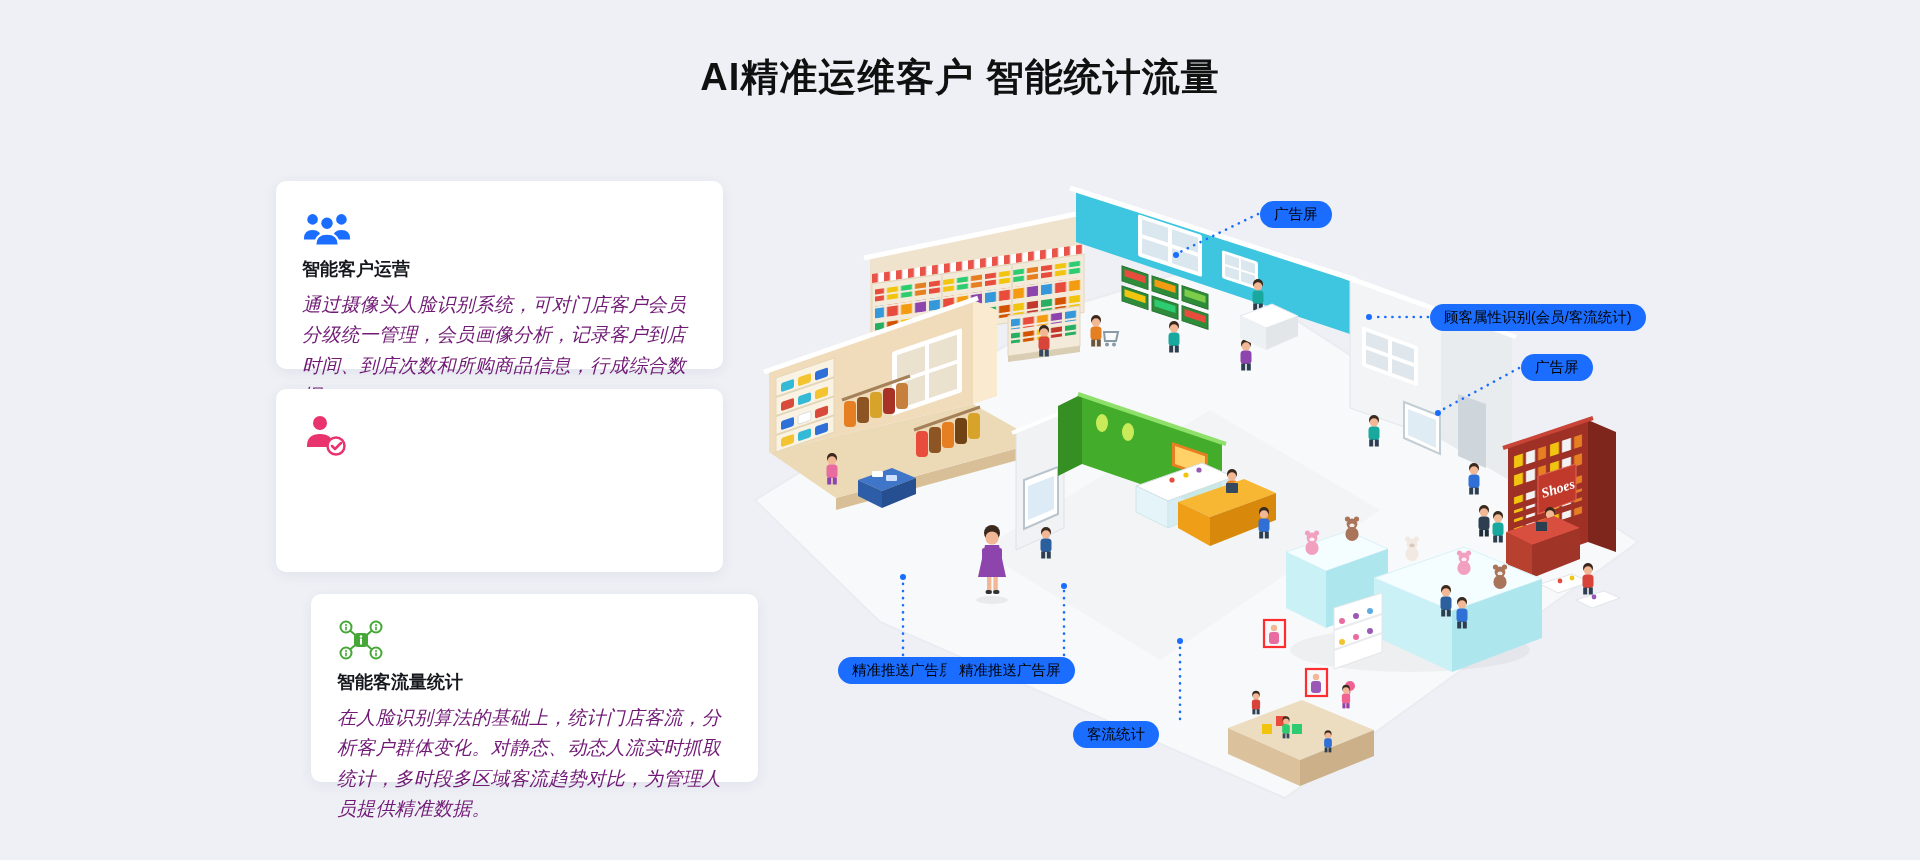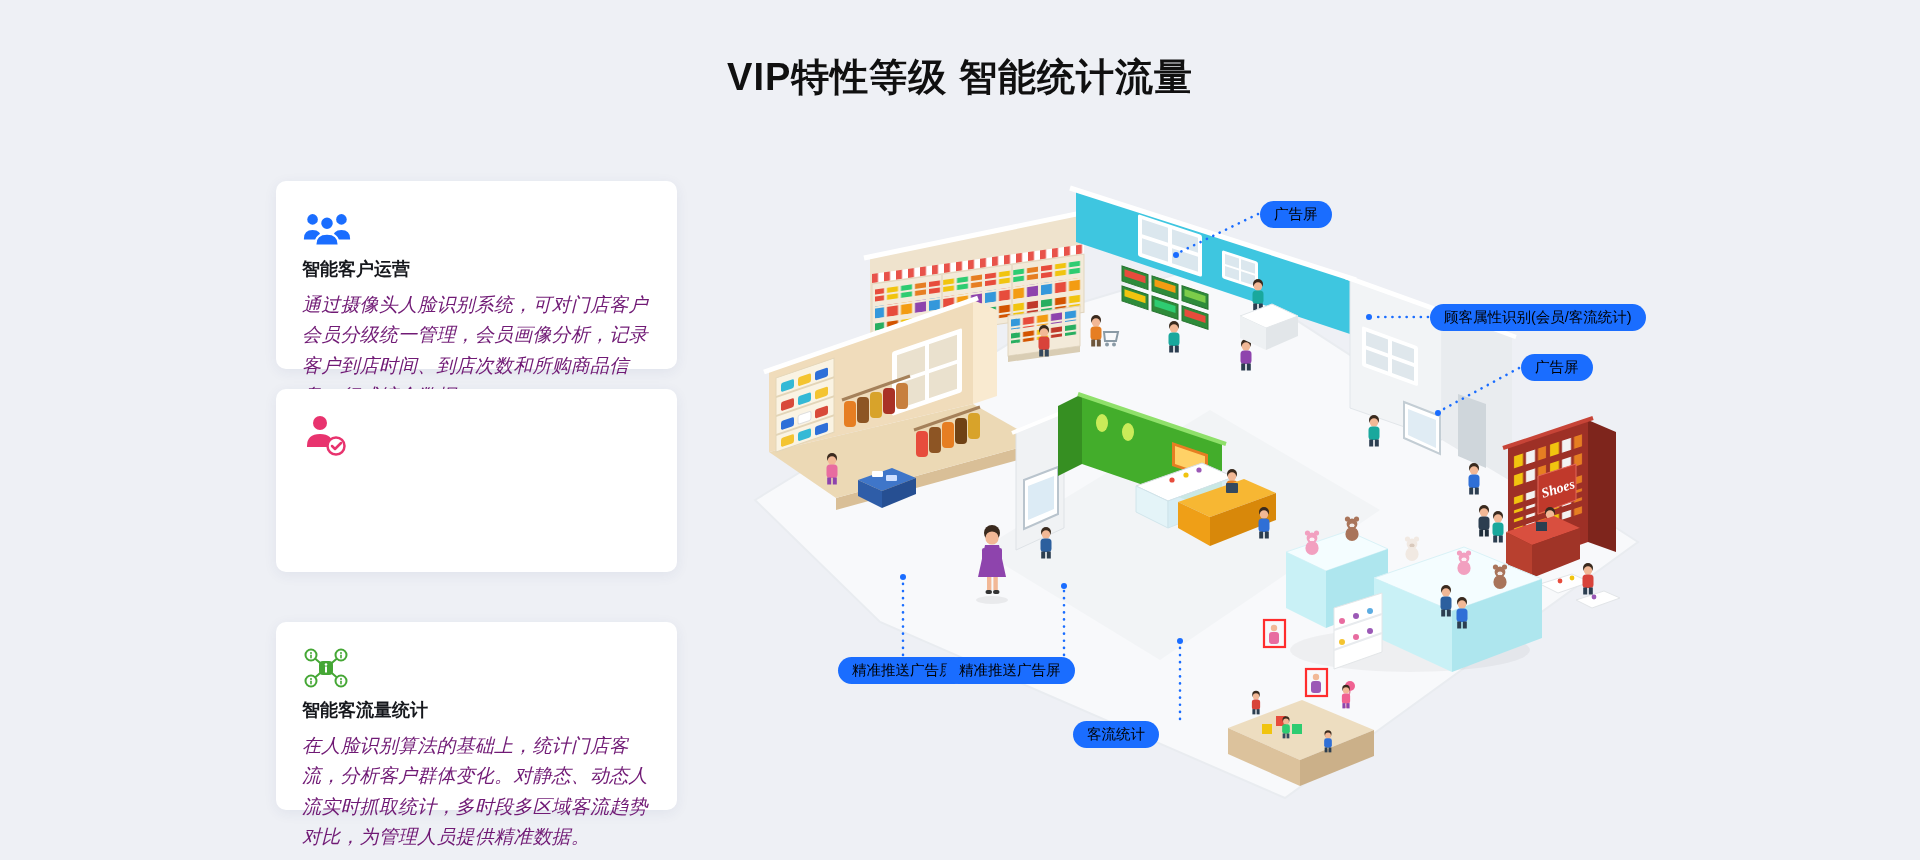--- a/index.html
+++ b/index.html
@@ -9,44 +9,44 @@
     font-family:"Liberation Sans","DejaVu Sans",sans-serif;
     position:relative;
     overflow:hidden;
   }
   .page-title {
     position:absolute; top:52px; left:0; width:100%;
     text-align:center; font-size:38px; font-weight:700;
     color:#101010; letter-spacing:1px;
   }
   .card {
-    position:absolute; left:276px; width:401px;
+    position:absolute; left:276px; width:447px;
     background:#ffffff; border-radius:10px;
     box-shadow:0 3px 14px rgba(40,60,110,.07);
     padding:22px 26px 0;
   }
   .card-1{ top:181px; height:188px; }
   .card-2{ top:389px; height:183px; }
-  .card-3{ top:622px; height:188px; }
+  .card-3{ top:594px; height:188px;margin-left:35px; }
   .card .icon{ height:46px; margin-bottom:8px; display:flex; align-items:flex-end; }
   .card h3{ font-size:18px; color:#16181d; font-weight:700; margin-bottom:9px; }
   .card p{ font-size:19px; color:#701a75; line-height:1.6; letter-spacing:.2px;font-style:italic; }
   .illustration{ position:absolute; left:740px; top:180px; width:940px; height:650px; z-index:1; }
   .connectors{ position:absolute; left:740px; top:180px; width:940px; height:650px; z-index:5; pointer-events:none; }
   .badge{
     position:absolute; z-index:6;
     background:var(--accent,#1a6dff); color:#000000;
     font-size:14.5px; line-height:1; padding:6px 14px;
     border-radius:14px; white-space:nowrap; font-weight:500;
   }
 </style>
 </head>
 <body style="background: rgb(238, 240, 245);">
 
-<h1 class="page-title">VIP特性等级 智能统计流量</h1>
+<h1 class="page-title">AI精准运维客户 智能统计流量</h1>
 
 <section class="card card-1">
   <div class="icon">
     <svg width="50" height="40" viewBox="0 0 52 40">
       <circle cx="11" cy="10" r="5.5" fill="#1a6dff"></circle>
       <path d="M2,30 q0,-9 9,-9 q9,0 9,9 v1 h-18 z" fill="#1a6dff"></path>
       <circle cx="41" cy="10" r="5.5" fill="#1a6dff"></circle>
       <path d="M32,30 q0,-9 9,-9 q9,0 9,9 v1 h-18 z" fill="#1a6dff"></path>
       <circle cx="26" cy="14" r="7" fill="#1a6dff" stroke="#ffffff" stroke-width="2"></circle>
       <path d="M14,36 q0,-11 12,-11 q12,0 12,11 v1 h-24 z" fill="#1a6dff" stroke="#ffffff" stroke-width="2"></path>

